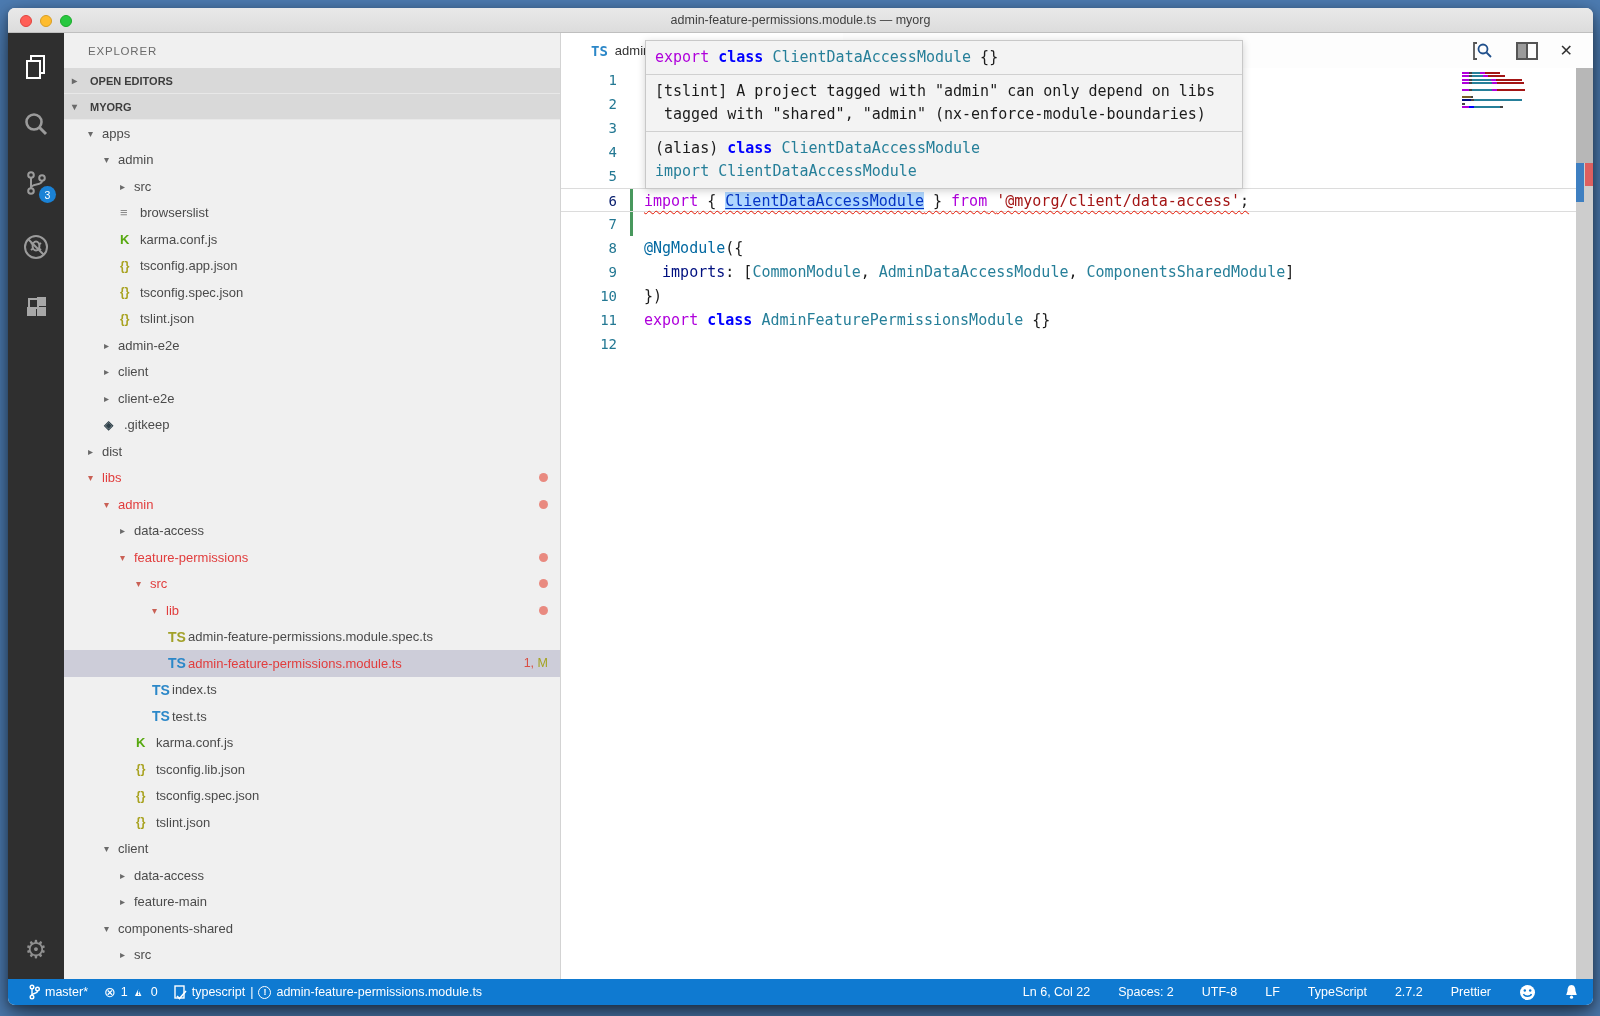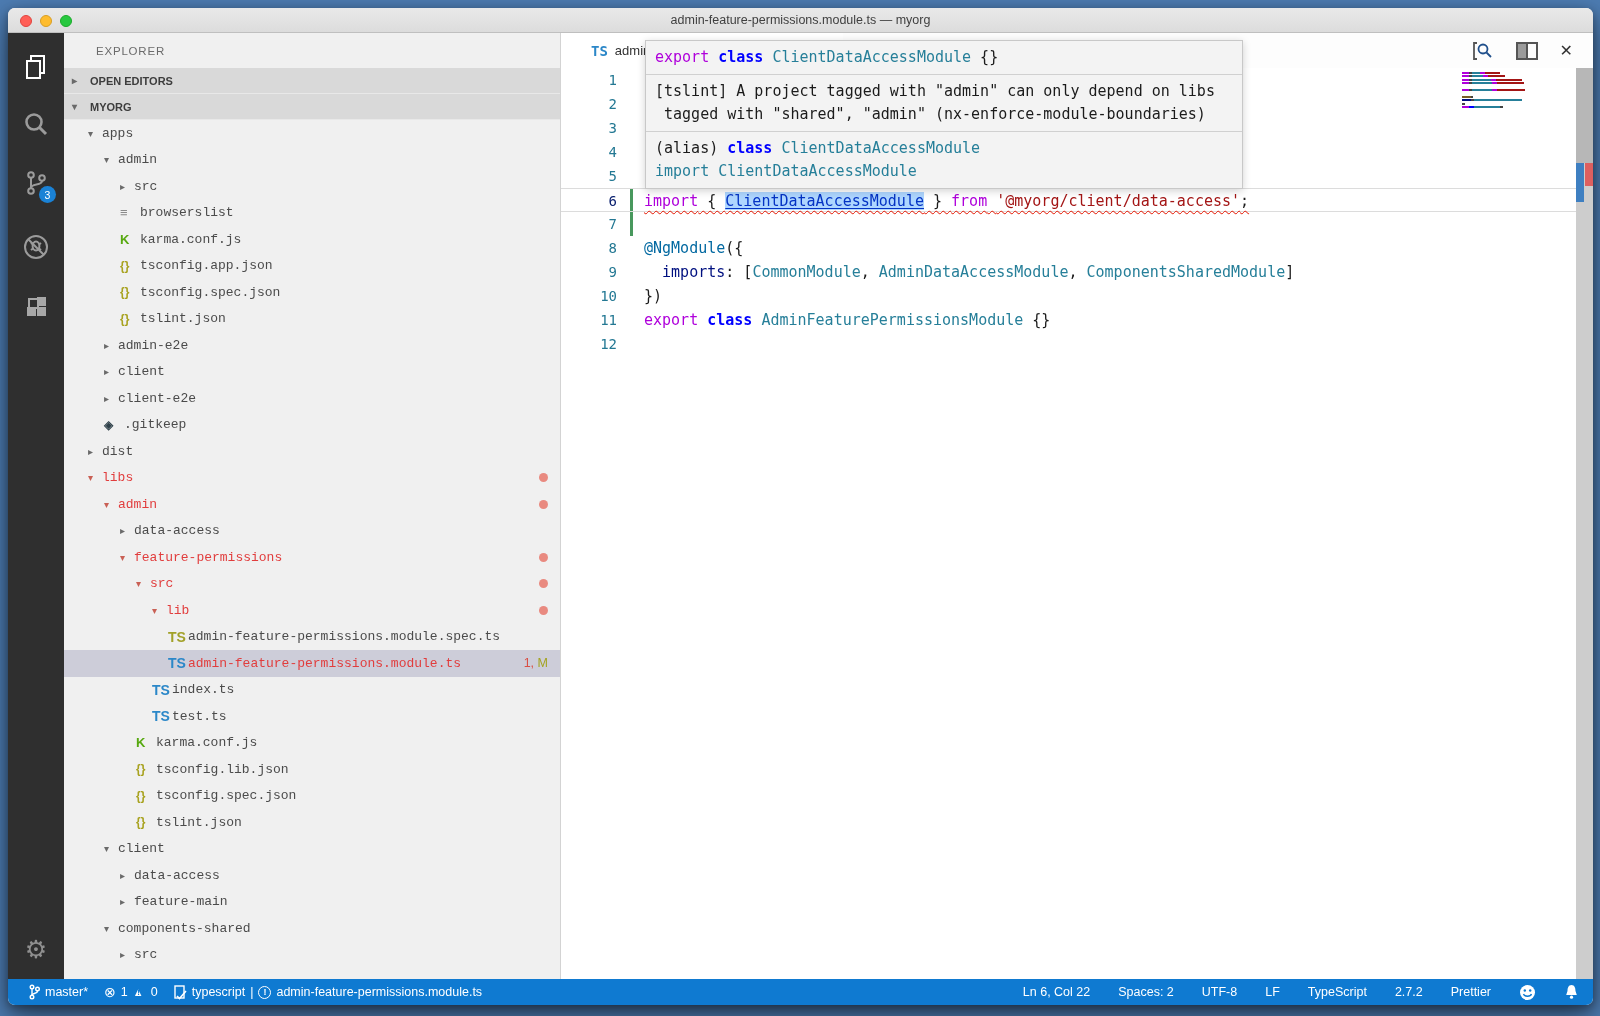--- a/index.html
+++ b/index.html
@@ -25,30 +25,30 @@
 
   
   .activitybar { width:56px; background:#2f2f2f; position:relative; flex:none; }
   .ab-item { position:absolute; left:0; width:56px; height:48px; display:flex; align-items:center; justify-content:center; }
   .ab-badge { position:absolute; right:8px; bottom:4px; min-width:17px; height:17px; border-radius:9px;
     background:#1a82d6; color:#fff; font-size:10.5px; display:flex; align-items:center; justify-content:center; }
   .gear-glyph { font-size:25px; color:#8f8f8f; }
 
   
   .sidebar { width:497px; flex:none; background:#f0f0f0; border-right:1px solid #d3d3d3; position:relative; overflow:hidden; }
-  .sb-title { height:35px; display:flex; align-items:center; padding-left:32px;
+  .sb-title { height:35px; display:flex; align-items:center; padding-left:24px;
     font-size:11.5px; letter-spacing:.8px; color:#6b6b6b; }
   .sb-header { height:26px; background:#d9d9d9; display:flex; align-items:center; padding-left:8px;
     font-size:11px; font-weight:bold; color:#3d3d3d; border-bottom:1px solid #e8e8e8; }
   .sb-header .twisty { margin-right:4px; }
   .twisty { font-size:10px; color:#6a6a6a; width:14px; flex:none; text-align:left; }
   .tree { position:absolute; left:0; right:0; top:87px; }
   .trow { height:26.5px; display:flex; align-items:center; font-size:13px; color:#4b4b4b; padding-right:12px; }
   .trow.sel { background:#cdcdd9; }
-  .tlabel { white-space:nowrap;font-family:Liberation Mono, monospace; }
+  .tlabel { white-space:nowrap; }
   .fi { width:20px; flex:none; font-weight:bold; font-size:14px; }
   .fi-ts-blue { color:#2b87c8; }
   .fi-ts-olive { color:#a2a129; }
   .fi-karma { color:#57a910; font-size:13px; }
   .fi-json { color:#a8a21f; font-size:12px; }
   .fi-list { color:#8a8a8a; font-size:13px; }
   .fi-git { color:#2e4049; font-size:12px; }
   .grow { flex:1; }
   .dot { width:9px; height:9px; border-radius:50%; background:#e98a80; flex:none; }
   .badge { font-size:12.5px; white-space:nowrap; }

